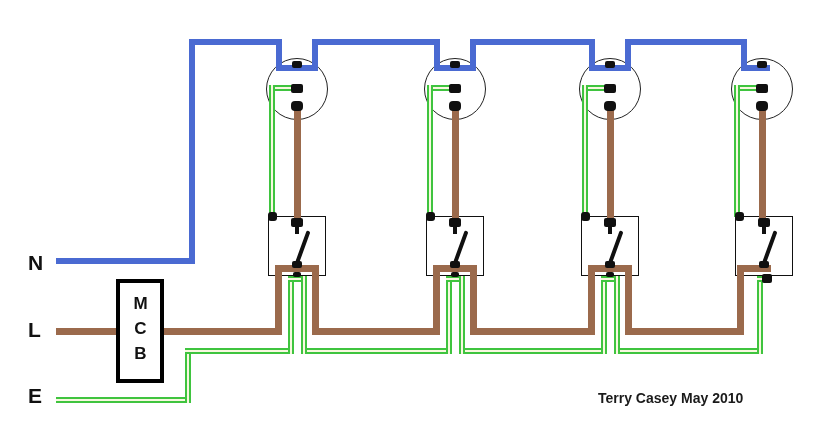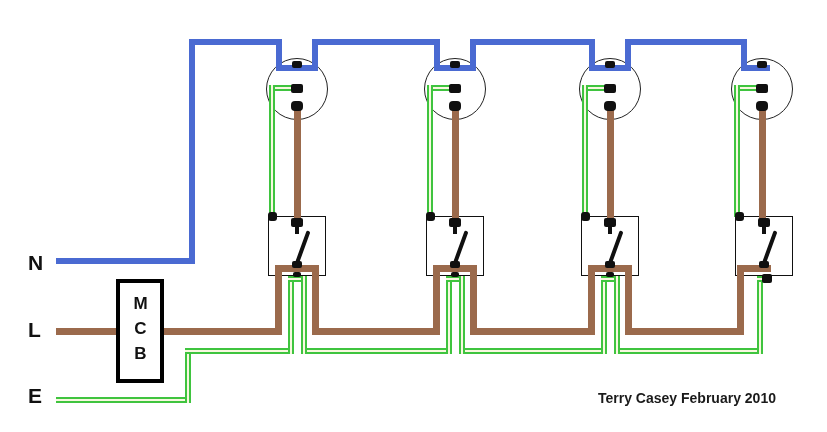--- a/index.html
+++ b/index.html
@@ -47,21 +47,21 @@
 
 <div class="stage" id="stage" style="--blue: #4a6ad2; --brown: #9b6a4c; --green: #3fc43f; --gcore: #f8f8e0; --term: #101010;">
   <span class="feed-label" style="left:28px; top:252px;">N</span>
   <span class="feed-label" style="left:28px; top:319px;">L</span>
   <span class="feed-label" style="left:28px; top:385px;">E</span>
 
   <div class="mcb">
     <span class="mcb-label">MCB</span>
   </div>
 
-  <div class="attribution">Terry Casey February 2010</div>
+  <div class="attribution">Terry Casey May 2010</div>
 <div class="lamp" style="left: 266px; top: 58px;"></div>
     <div class="lamp" style="left: 424px; top: 58px;"></div>
     <div class="lamp" style="left: 579px; top: 58px;"></div>
     <div class="lamp" style="left: 731px; top: 58px;"></div>
     <div class="swbox" style="left: 268px; top: 216px;"></div>
     <div class="swbox" style="left: 426px; top: 216px;"></div>
     <div class="swbox" style="left: 581px; top: 216px;"></div>
     <div class="swbox" style="left: 735px; top: 216px;"></div>
     <div class="seg blue" style="left: 56px; top: 258px; width: 139px; height: 6px;"></div>
     <div class="seg blue" style="left: 189px; top: 39px; width: 6px; height: 225px;"></div>

